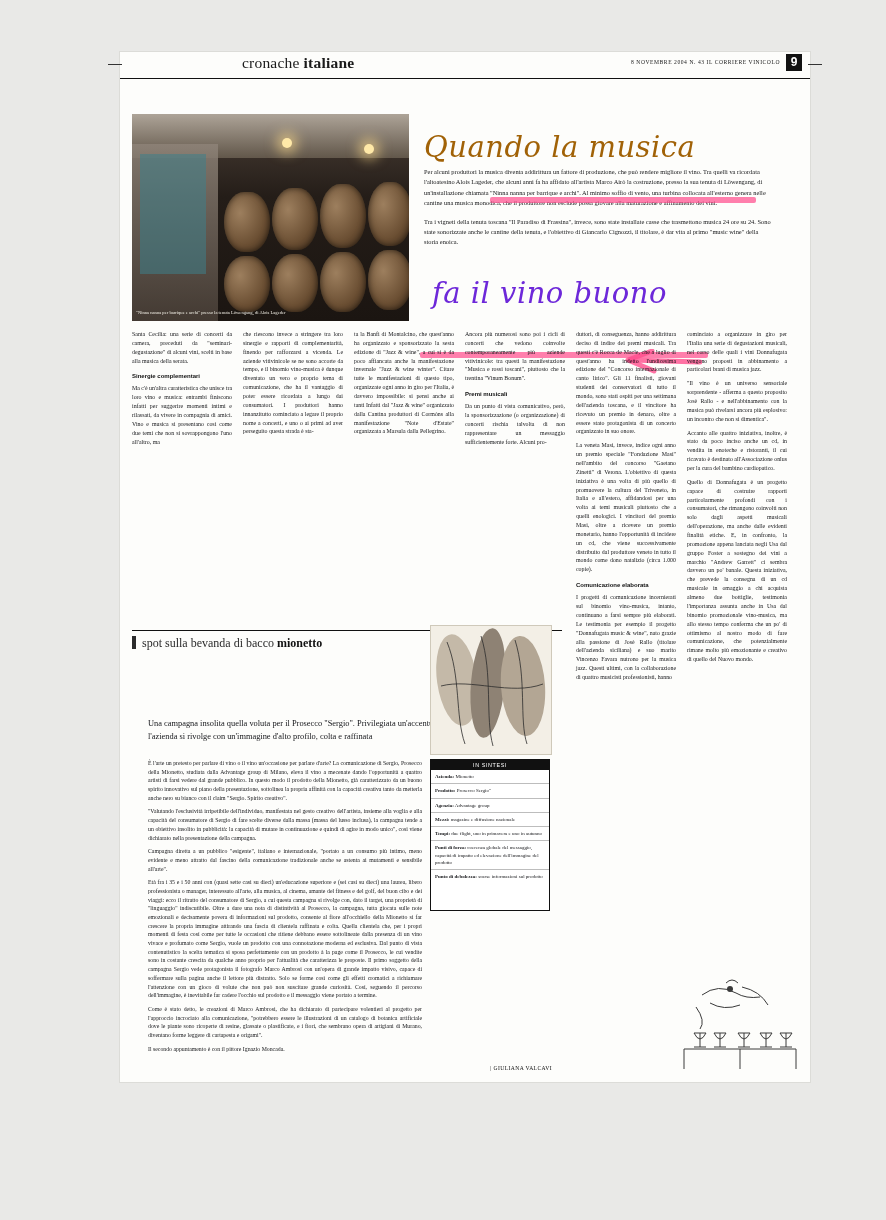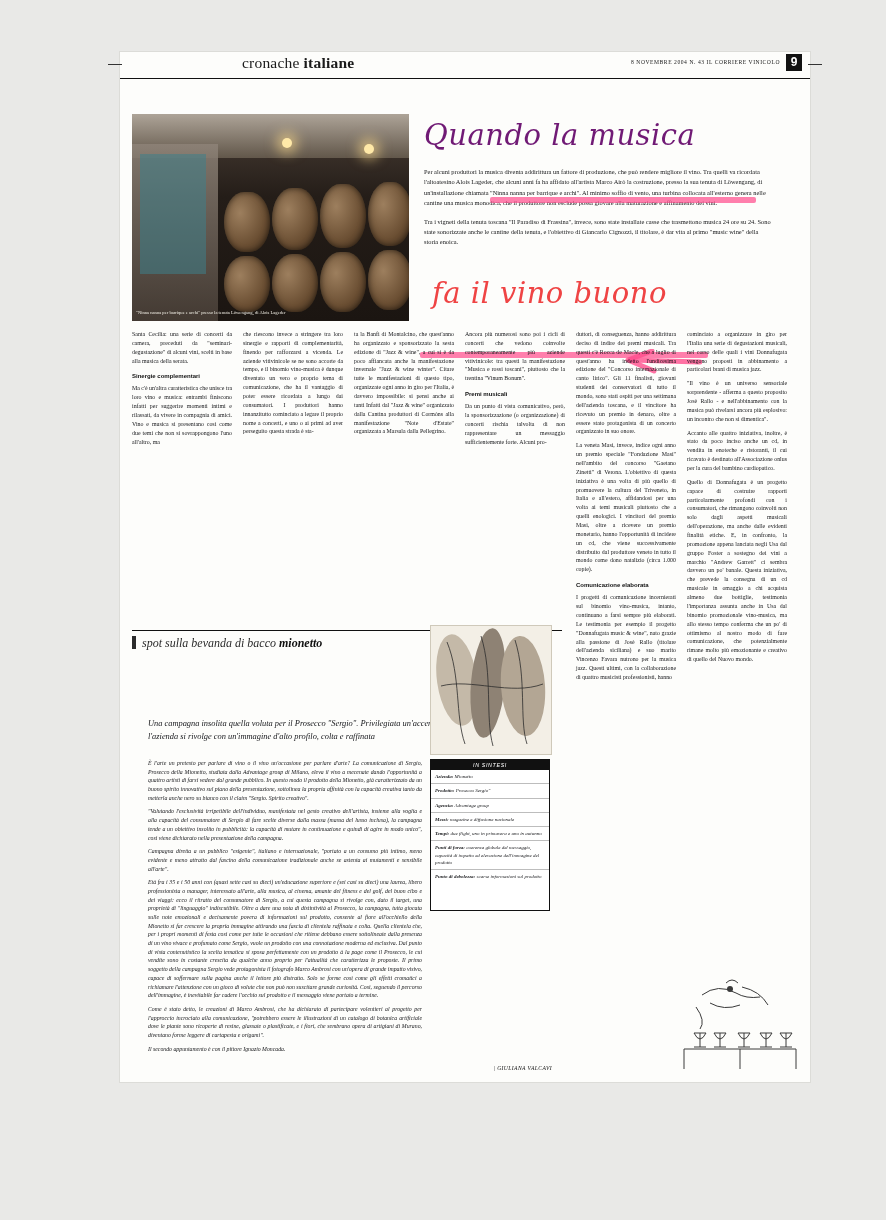--- a/index.html
+++ b/index.html
@@ -75,29 +75,29 @@
   }
   .hero-photo .lamp{
     position:absolute;width:10px;height:10px;border-radius:50%;
     background:#ffe9a8;box-shadow:0 0 12px 6px rgba(255,220,140,.55);
   }
   .hero-cap{
     position:absolute;left:4px;bottom:4px;width:160px;
     font-size:4.6px;line-height:1.5;color:#f2efe6;
   }
   .hero-title{
-    position:absolute;left:292px;top:4px;width:380px;
+    position:absolute;left:292px;top:16px;width:380px;
     font-family:"DejaVu Serif", serif;
-    font-style:italic;font-size:29px;color:#701a75;
+    font-style:italic;font-size:29px;color:#a16207;
     letter-spacing:.5px;
   }
   .hero-title2{
     position:absolute;left:300px;top:162px;width:380px;
     font-family:"DejaVu Serif", serif;
-    font-style:italic;font-size:29px;color:#ef4444;
+    font-style:italic;font-size:29px;color:#6d28d9;
     letter-spacing:.5px;
   }
   .hero-text{
     position:absolute;left:292px;top:53px;width:350px;
     font-size:6.4px;line-height:1.62;color:#17181a;text-align:left;
   }
   .hero-text p{margin:0 0 8px 0;}
   .hl{
     position:absolute;background:#ff4d8d;opacity:.72;border-radius:2px;
   }
@@ -120,21 +120,20 @@
   .c1{left:0;width:100px;}
   .c2{left:111px;width:100px;}
   .c3{left:222px;width:100px;}
   .c4{left:333px;width:100px;}
   .c5{left:444px;width:100px;}
   .c6{left:555px;width:100px;}
   
   .mio{
     position:absolute;left:12px;top:578px;width:430px;height:440px;
     border-top:1.2px solid #111;
-    font-style:italic;
   }
   .mio-kicker{
     position:absolute;left:0;top:5px;font-size:12px;color:#2b2b2b;
   }
   .mio-kicker .bar{
     display:inline-block;width:4px;height:13px;background:#2b2b2b;
     vertical-align:-2px;margin-right:6px;
   }
   .mio-kicker b{color:#111;font-weight:bold;}
   .mio-head{

